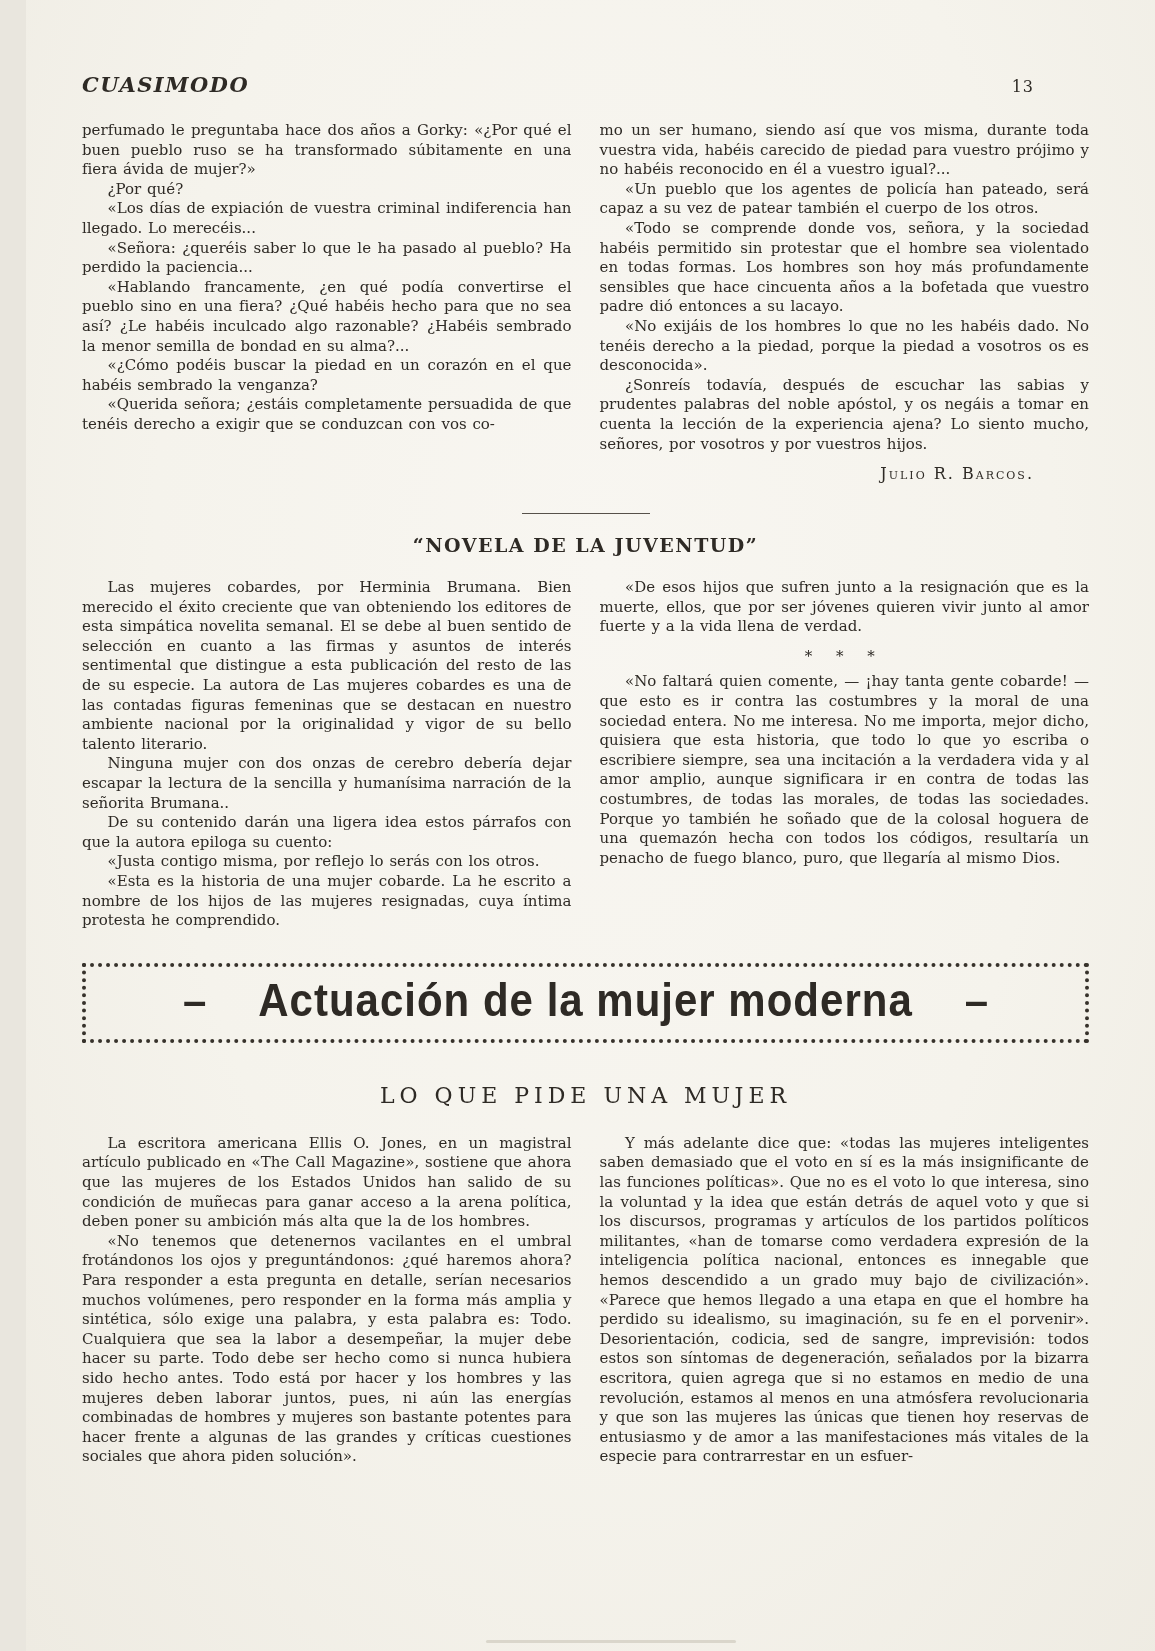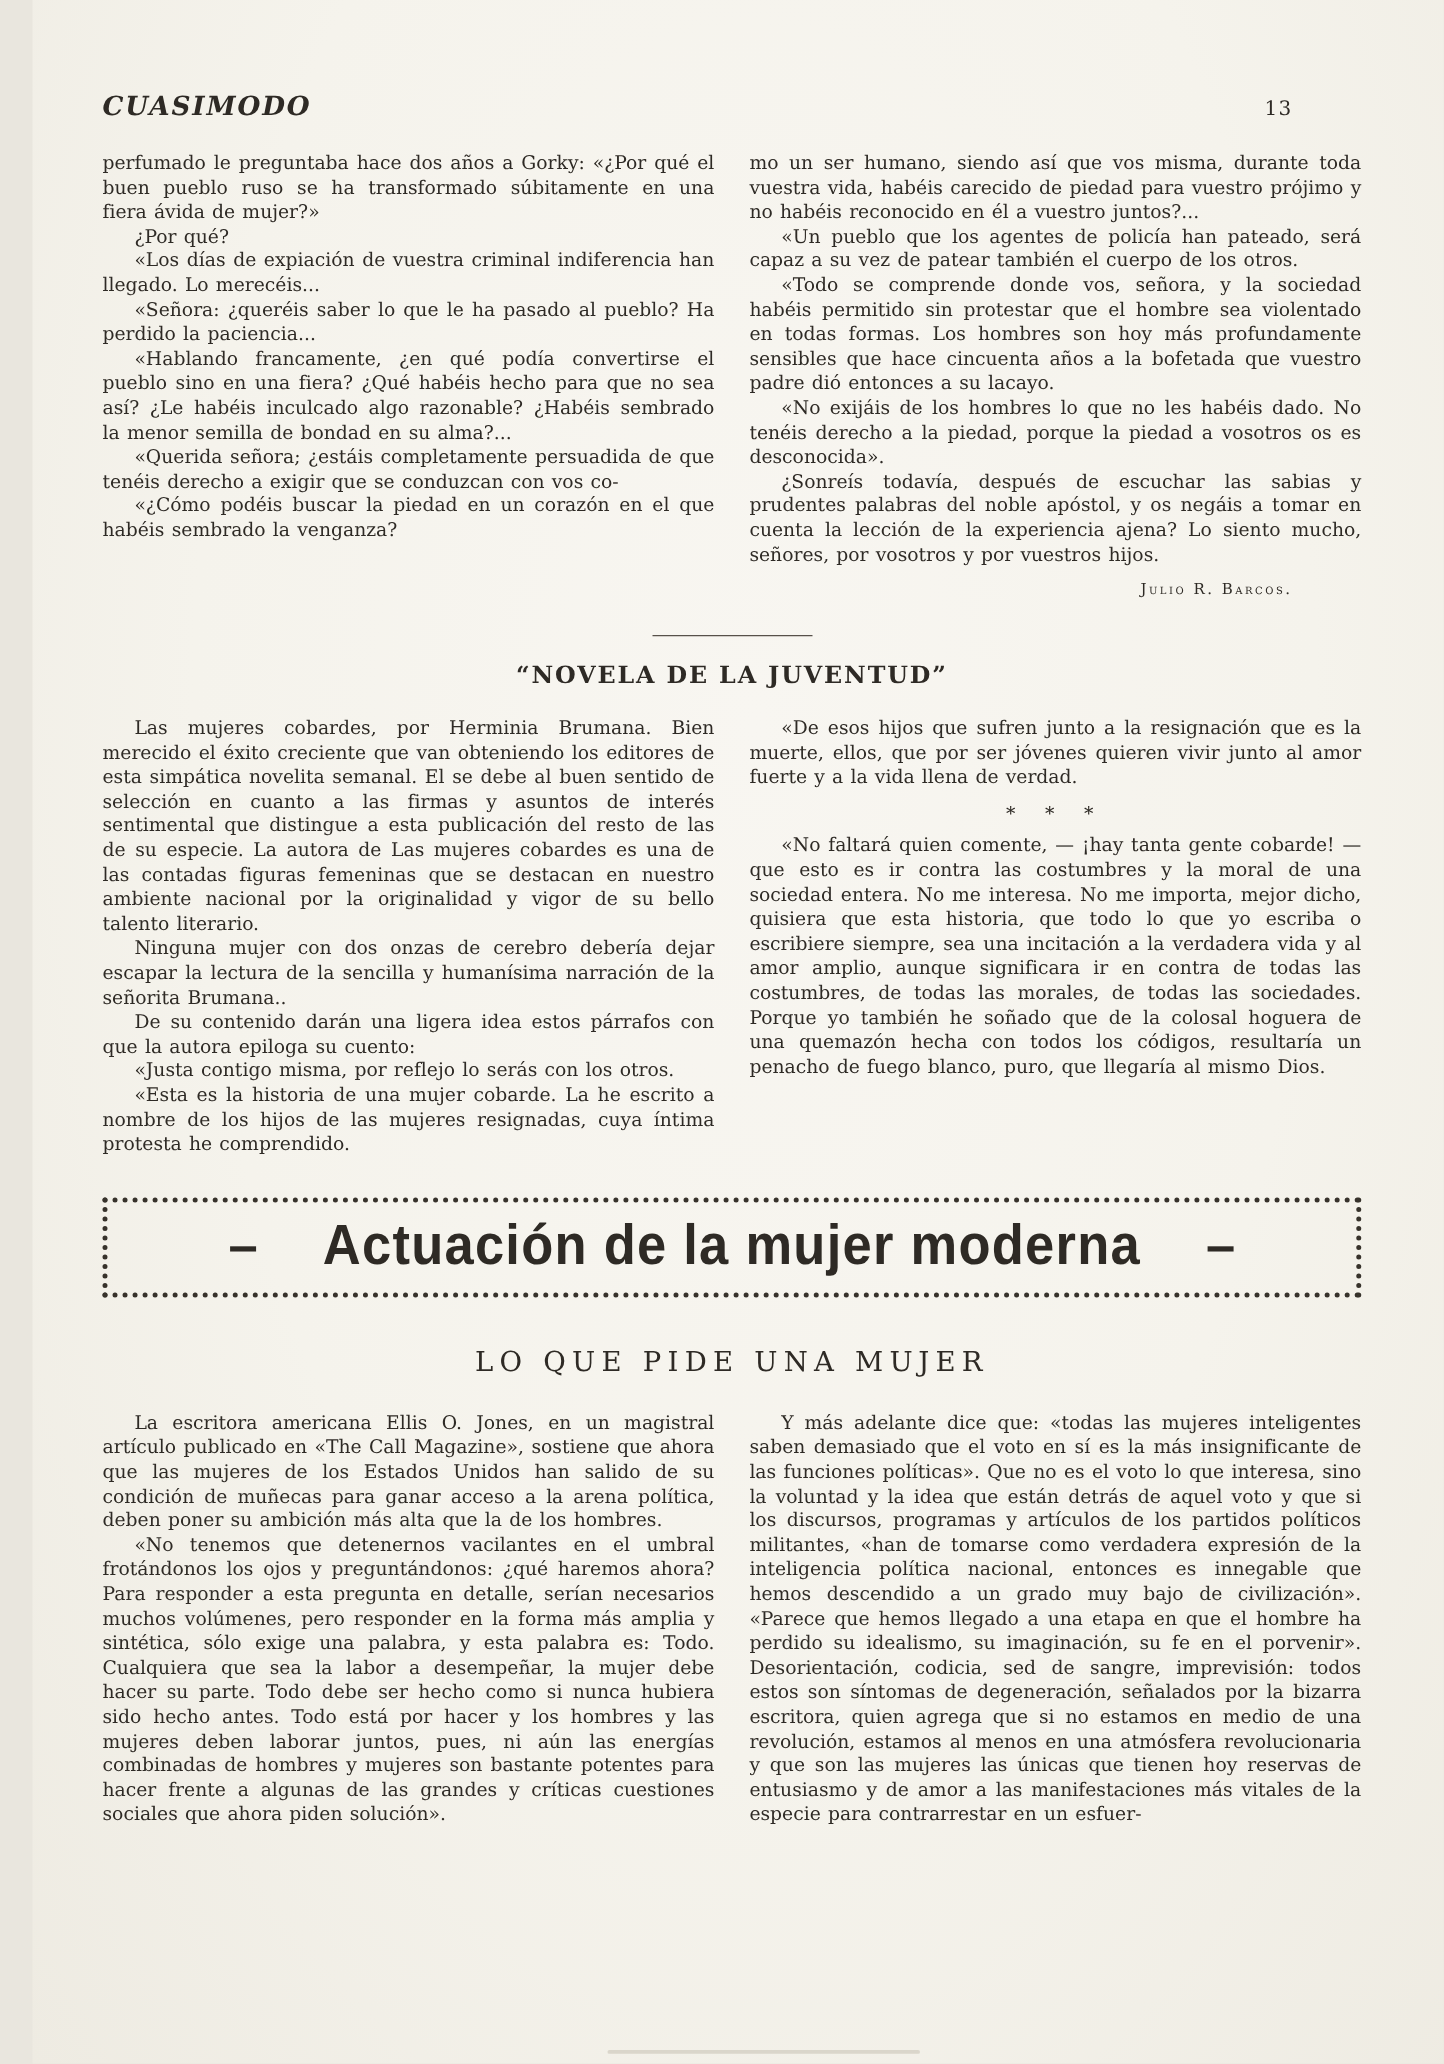--- a/index.html
+++ b/index.html
@@ -35,21 +35,21 @@
   }
   .para.indent{text-indent:1.7em;}
   .para.center{text-align:center;text-indent:0;letter-spacing:9px;padding:10px 0 6px 0;}
   .it{}
   .signature{
     text-align:right;
     padding-right:55px;
     margin-top:10px;
     font-variant:small-caps;
     letter-spacing:2px;
-    font-size:12px;
+    font-size:16px;
   }
   
   .divider{
     border:none;border-top:1.5px solid #57514a;
     width:128px;margin:30px auto 20px auto;
   }
   .h-novela{
     text-align:center;
     font-size:19px;font-weight:bold;letter-spacing:1.5px;
     margin:0 0 22px 0;
@@ -91,25 +91,25 @@
     <span class="page-number">13</span>
   </div>
 
   <div class="columns">
     <div class="col">
         <p class="para"><span>perfumado le preguntaba hace dos años a Gorky: «¿Por qué el buen pueblo ruso se ha transformado súbitamente en una fiera ávida de mujer?»</span></p>
         <p class="para indent"><span>¿Por qué?</span></p>
         <p class="para indent"><span>«Los días de expiación de vuestra criminal indiferencia han llegado. Lo merecéis...</span></p>
         <p class="para indent"><span>«Señora: ¿queréis saber lo que le ha pasado al pueblo? Ha perdido la paciencia...</span></p>
         <p class="para indent"><span>«Hablando francamente, ¿en qué podía convertirse el pueblo sino en una fiera? ¿Qué habéis hecho para que no sea así? ¿Le habéis inculcado algo razonable? ¿Habéis sembrado la menor semilla de bondad en su alma?...</span></p>
+        <p class="para indent"><span>«¿Cómo podéis buscar la piedad en un corazón en el que habéis sembrado la venganza?</span></p>
         <p class="para indent"><span>«Querida señora; ¿estáis completamente persuadida de que tenéis derecho a exigir que se conduzcan con vos co-</span></p>
-        <p class="para indent"><span>«¿Cómo podéis buscar la piedad en un corazón en el que habéis sembrado la venganza?</span></p>
       </div>
     <div class="col">
-        <p class="para"><span>mo un ser humano, siendo así que vos misma, durante toda vuestra vida, habéis carecido de piedad para vuestro prójimo y no habéis reconocido en él a vuestro juntos?...</span></p>
+        <p class="para"><span>mo un ser humano, siendo así que vos misma, durante toda vuestra vida, habéis carecido de piedad para vuestro prójimo y no habéis reconocido en él a vuestro igual?...</span></p>
         <p class="para indent"><span>«Un pueblo que los agentes de policía han pateado, será capaz a su vez de patear también el cuerpo de los otros.</span></p>
         <p class="para indent"><span>«Todo se comprende donde vos, señora, y la sociedad habéis permitido sin protestar que el hombre sea violentado en todas formas. </span><span class="it">Los hombres son hoy más profundamente sensibles que hace cincuenta años a la bofetada que vuestro padre dió entonces a su lacayo.</span></p>
         <p class="para indent"><span>«No exijáis de los hombres lo que no les habéis dado. No tenéis derecho a la piedad, porque la piedad a vosotros os es desconocida».</span></p>
         <p class="para indent"><span>¿Sonreís todavía, después de escuchar las sabias y prudentes palabras del noble apóstol, y os negáis a tomar en cuenta la lección de la experiencia ajena? Lo siento mucho, señores, por vosotros y por vuestros hijos.</span></p>
       </div>
   </div>
 
   <div class="signature">Julio R. Barcos.</div>
 
   <hr class="divider">

